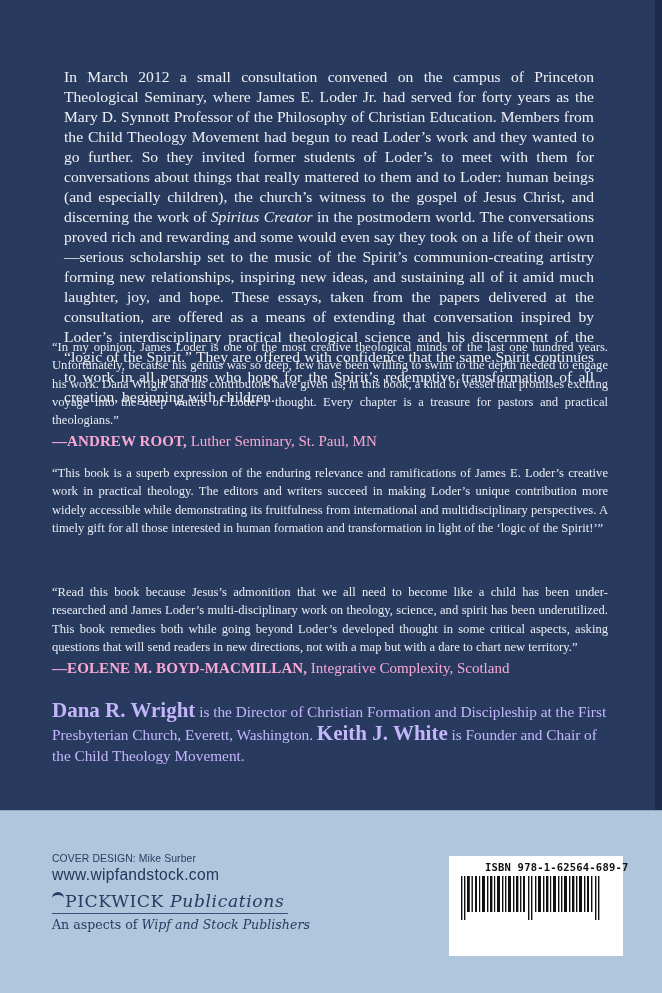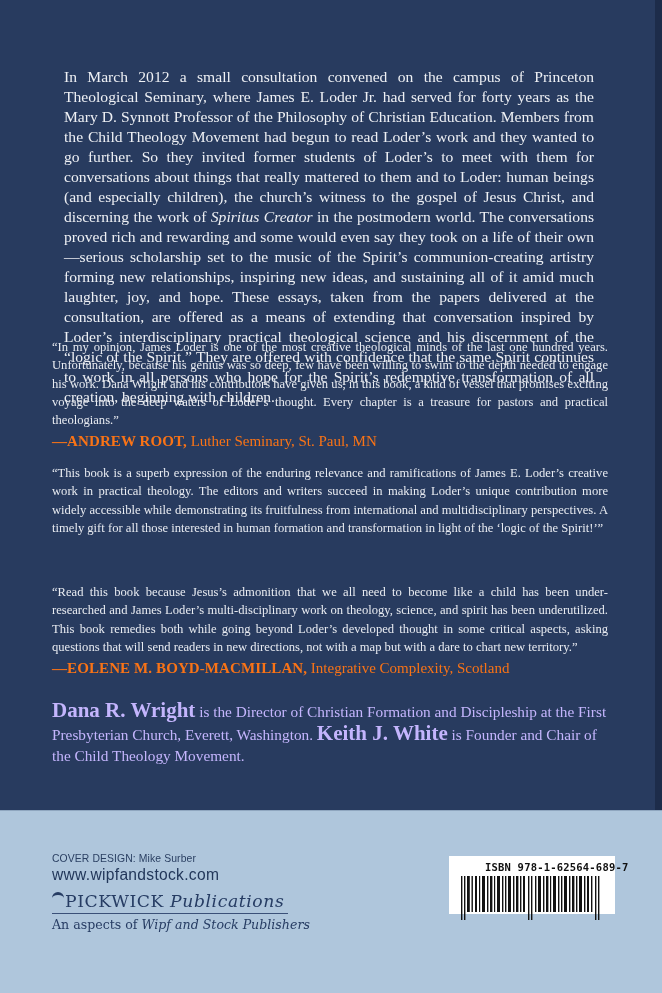--- a/index.html
+++ b/index.html
@@ -5,36 +5,36 @@
   html, body { margin:0; padding:0; }
   body { width:662px; height:993px; position:relative; overflow:hidden; background:#283b5f; font-family:"Liberation Serif", serif; }
   .top { position:absolute; left:0; top:0; width:662px; height:810px; background:#283b5f; }
   .edge { position:absolute; left:655px; top:0; width:7px; height:810px; background:#1d2c4a; }
   .bottom { position:absolute; left:0; top:810px; width:662px; height:183px; background:#afc6dc; border-top:1px solid #8fa6bf; }
   .blurb { position:absolute; left:52px; top:55px; width:554px; color:#eef0f4; font-size:15.6px; line-height:20px; text-align:justify; }
   .blurb p { margin:12px; }
   .blurb em { font-style:italic; }
   .quote { position:absolute; left:52px; width:556px; color:#e8ebf1; font-size:12.6px; line-height:18.3px; text-align:justify; }
   .quote p { margin:0; }
-  .attr { font-size:15px; line-height:22px; color:#f97316; margin-top:1px; }
+  .attr { font-size:15px; line-height:22px; color:#f9a8d4; margin-top:1px; }
   .attr b { font-weight:bold; letter-spacing:0.1px; }
   .q1 { top:338px; }
   .q2 { top:464px; }
   .q3 { top:583px; }
   .bio { position:absolute; left:52px; top:700px; width:556px; color:#c4b5fd; font-size:15.3px; line-height:21.5px; }
   .bio b { font-size:21px; font-weight:bold; }
   .credit { position:absolute; left:52px; top:853px; font-family:"Liberation Sans", sans-serif; font-size:10.4px; color:#2a3f62; letter-spacing:0.1px; }
   .site { position:absolute; left:52px; top:866px; font-family:"Liberation Sans", sans-serif; font-size:15.6px; color:#22375a; letter-spacing:0.3px; }
   .logo { position:absolute; left:52px; top:891px; font-family:"DejaVu Serif", serif; font-size:17.2px; color:#263c63; letter-spacing:0.6px; }
   .logo .swirl { display:inline-block; width:12px; height:8px; border-top:3px solid #263c63; border-radius:10px 10px 0 0; margin-right:1px; vertical-align:4px; }
   .logo em { font-style:italic; }
   .rule { position:absolute; left:52px; top:913px; width:236px; height:1px; background:#3a5078; }
   .imprint { position:absolute; left:52px; top:917px; font-family:"DejaVu Serif", serif; font-size:12.6px; color:#263c63; }
   .imprint em { font-style:italic; }
-  .barcode-box { position:absolute; left:449px; top:856px; width:166px; height:58px; background:#ffffff; }
+  .barcode-box { position:absolute; left:449px; top:856px; width:166px; height:100px; background:#ffffff;padding-left:8px; }
   .isbn { position:absolute; left:36px; top:5px; font-family:"DejaVu Sans Mono", monospace; font-size:10.5px; font-weight:bold; color:#111; letter-spacing:0.2px; white-space:nowrap; }
   .bars { position:absolute; left:12px; top:20px; width:142px; height:44px; }
   .digits { position:absolute; left:2px; top:53px; font-family:"DejaVu Sans Mono", monospace; font-size:17px; color:#111; letter-spacing:1px; white-space:nowrap; }
   .digits span { background:#fff; }
 </style>
 </head>
 <body>
 
 <div class="top"></div>
 <div class="edge"></div>

